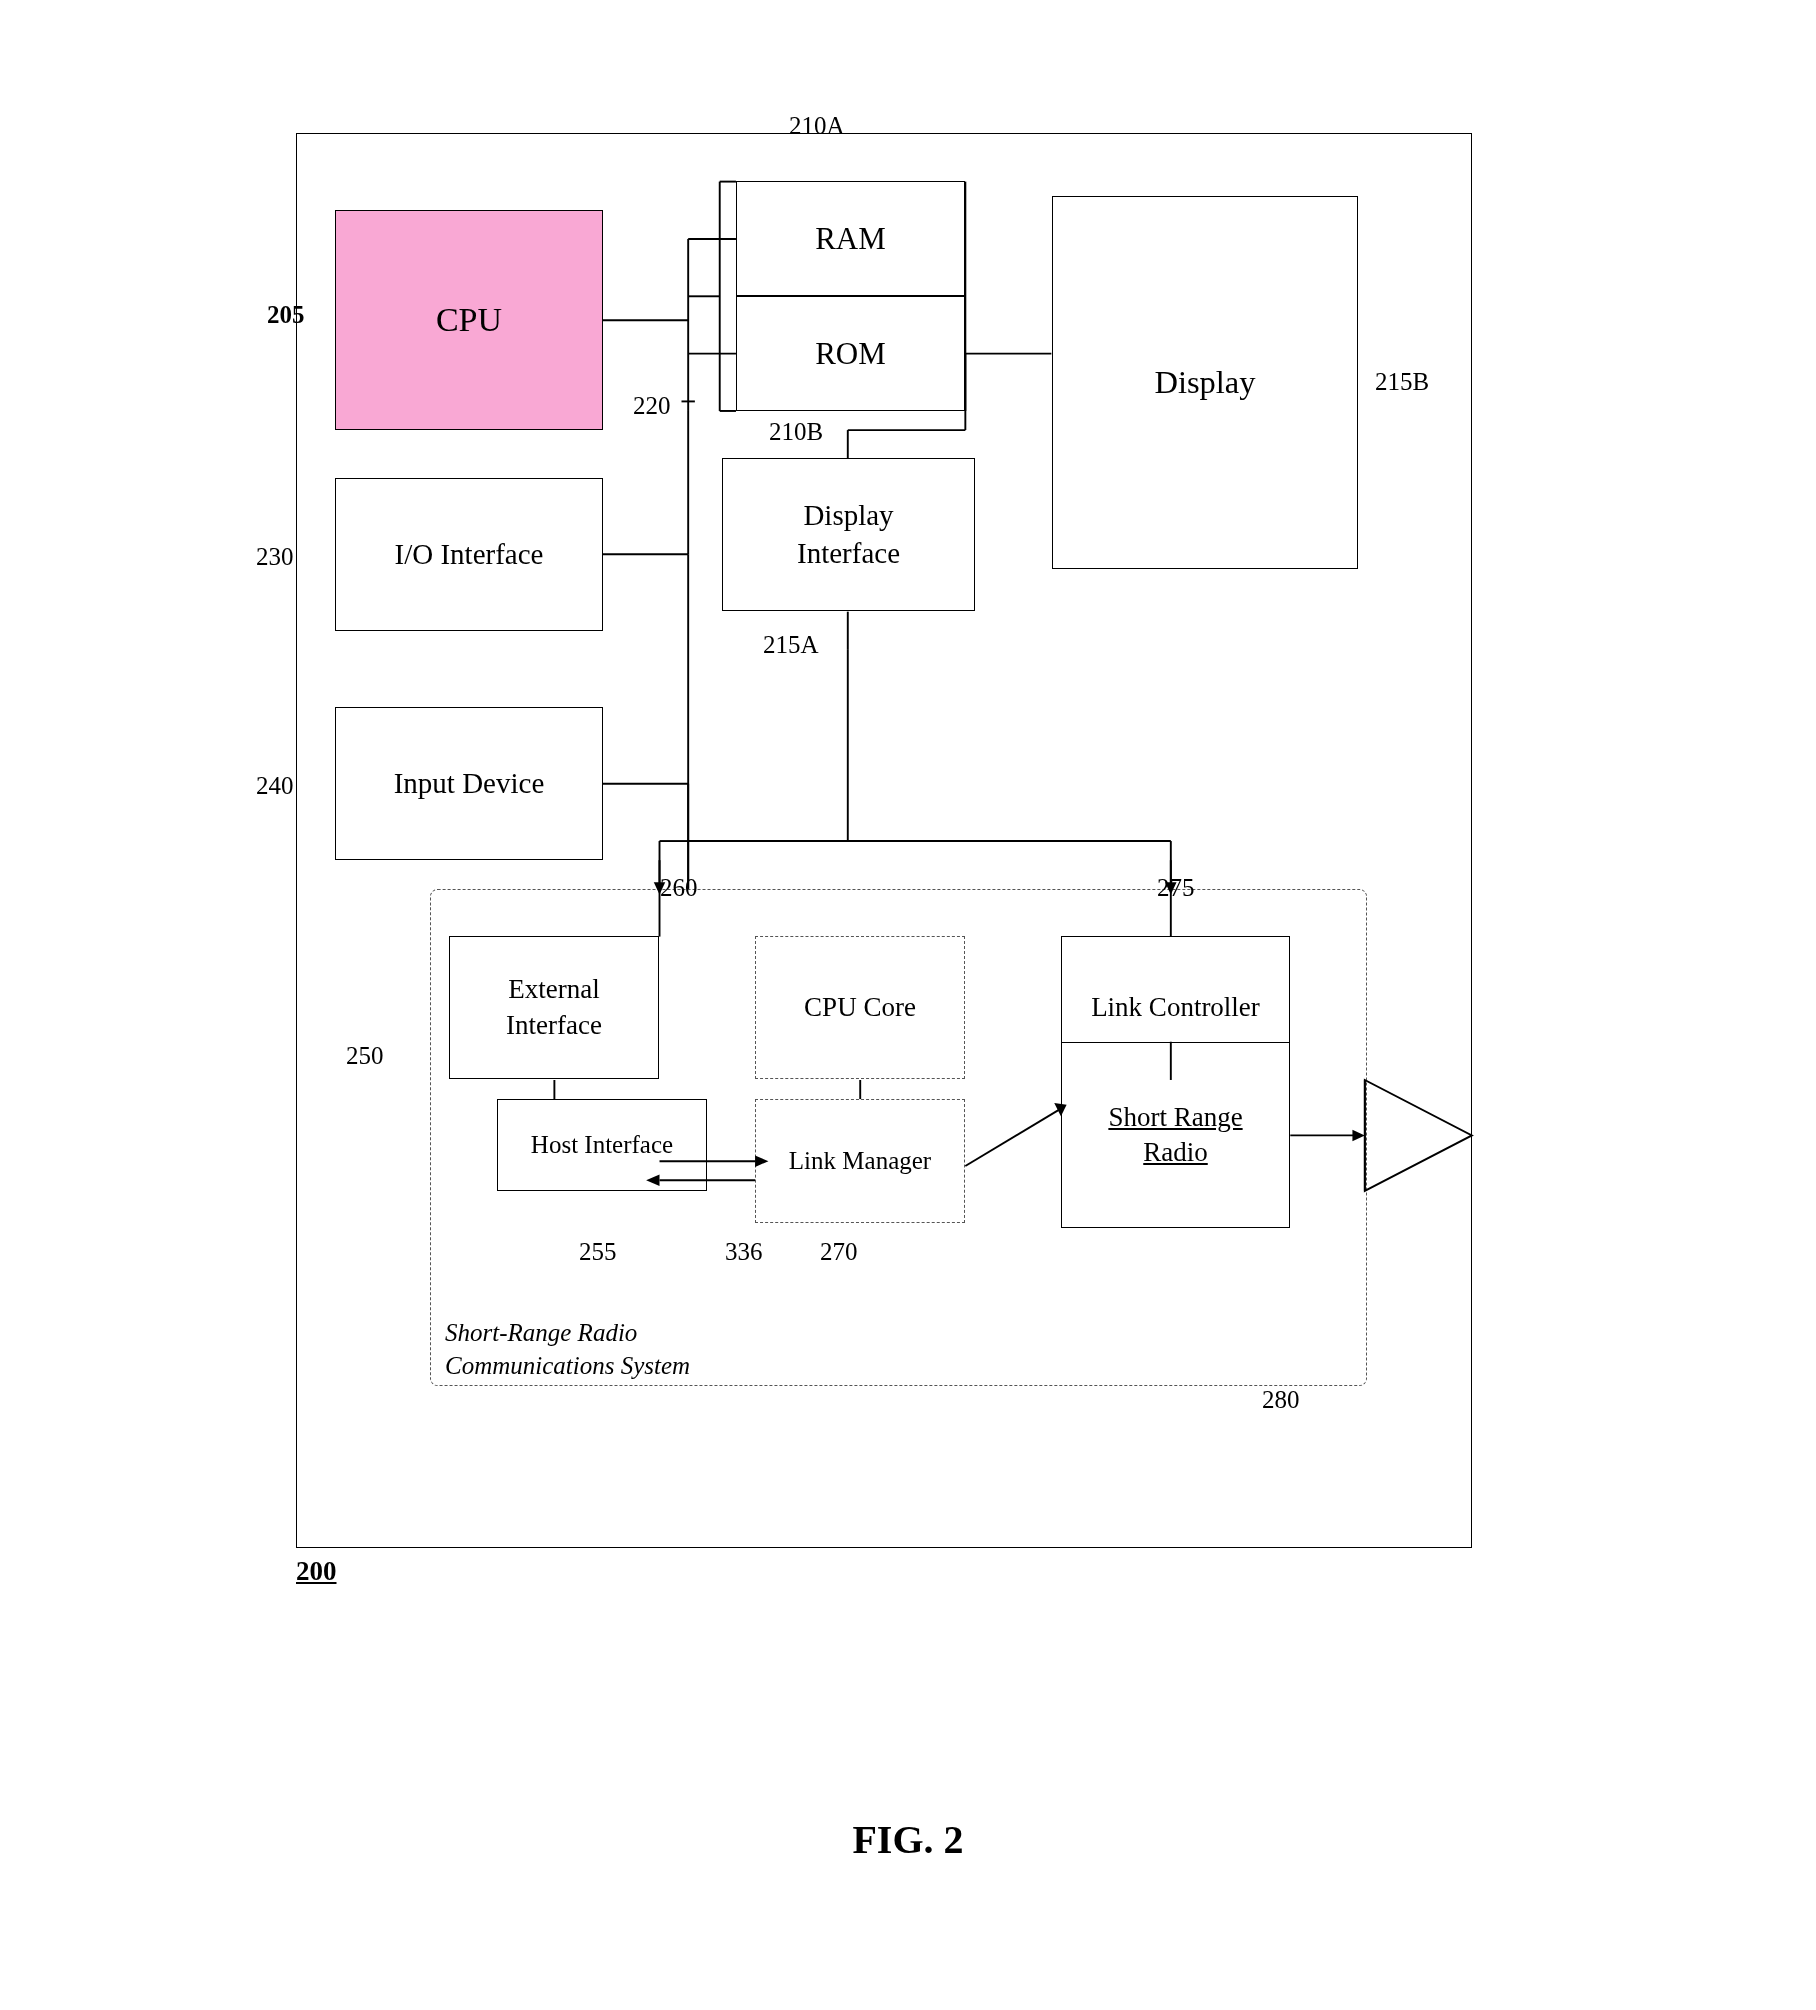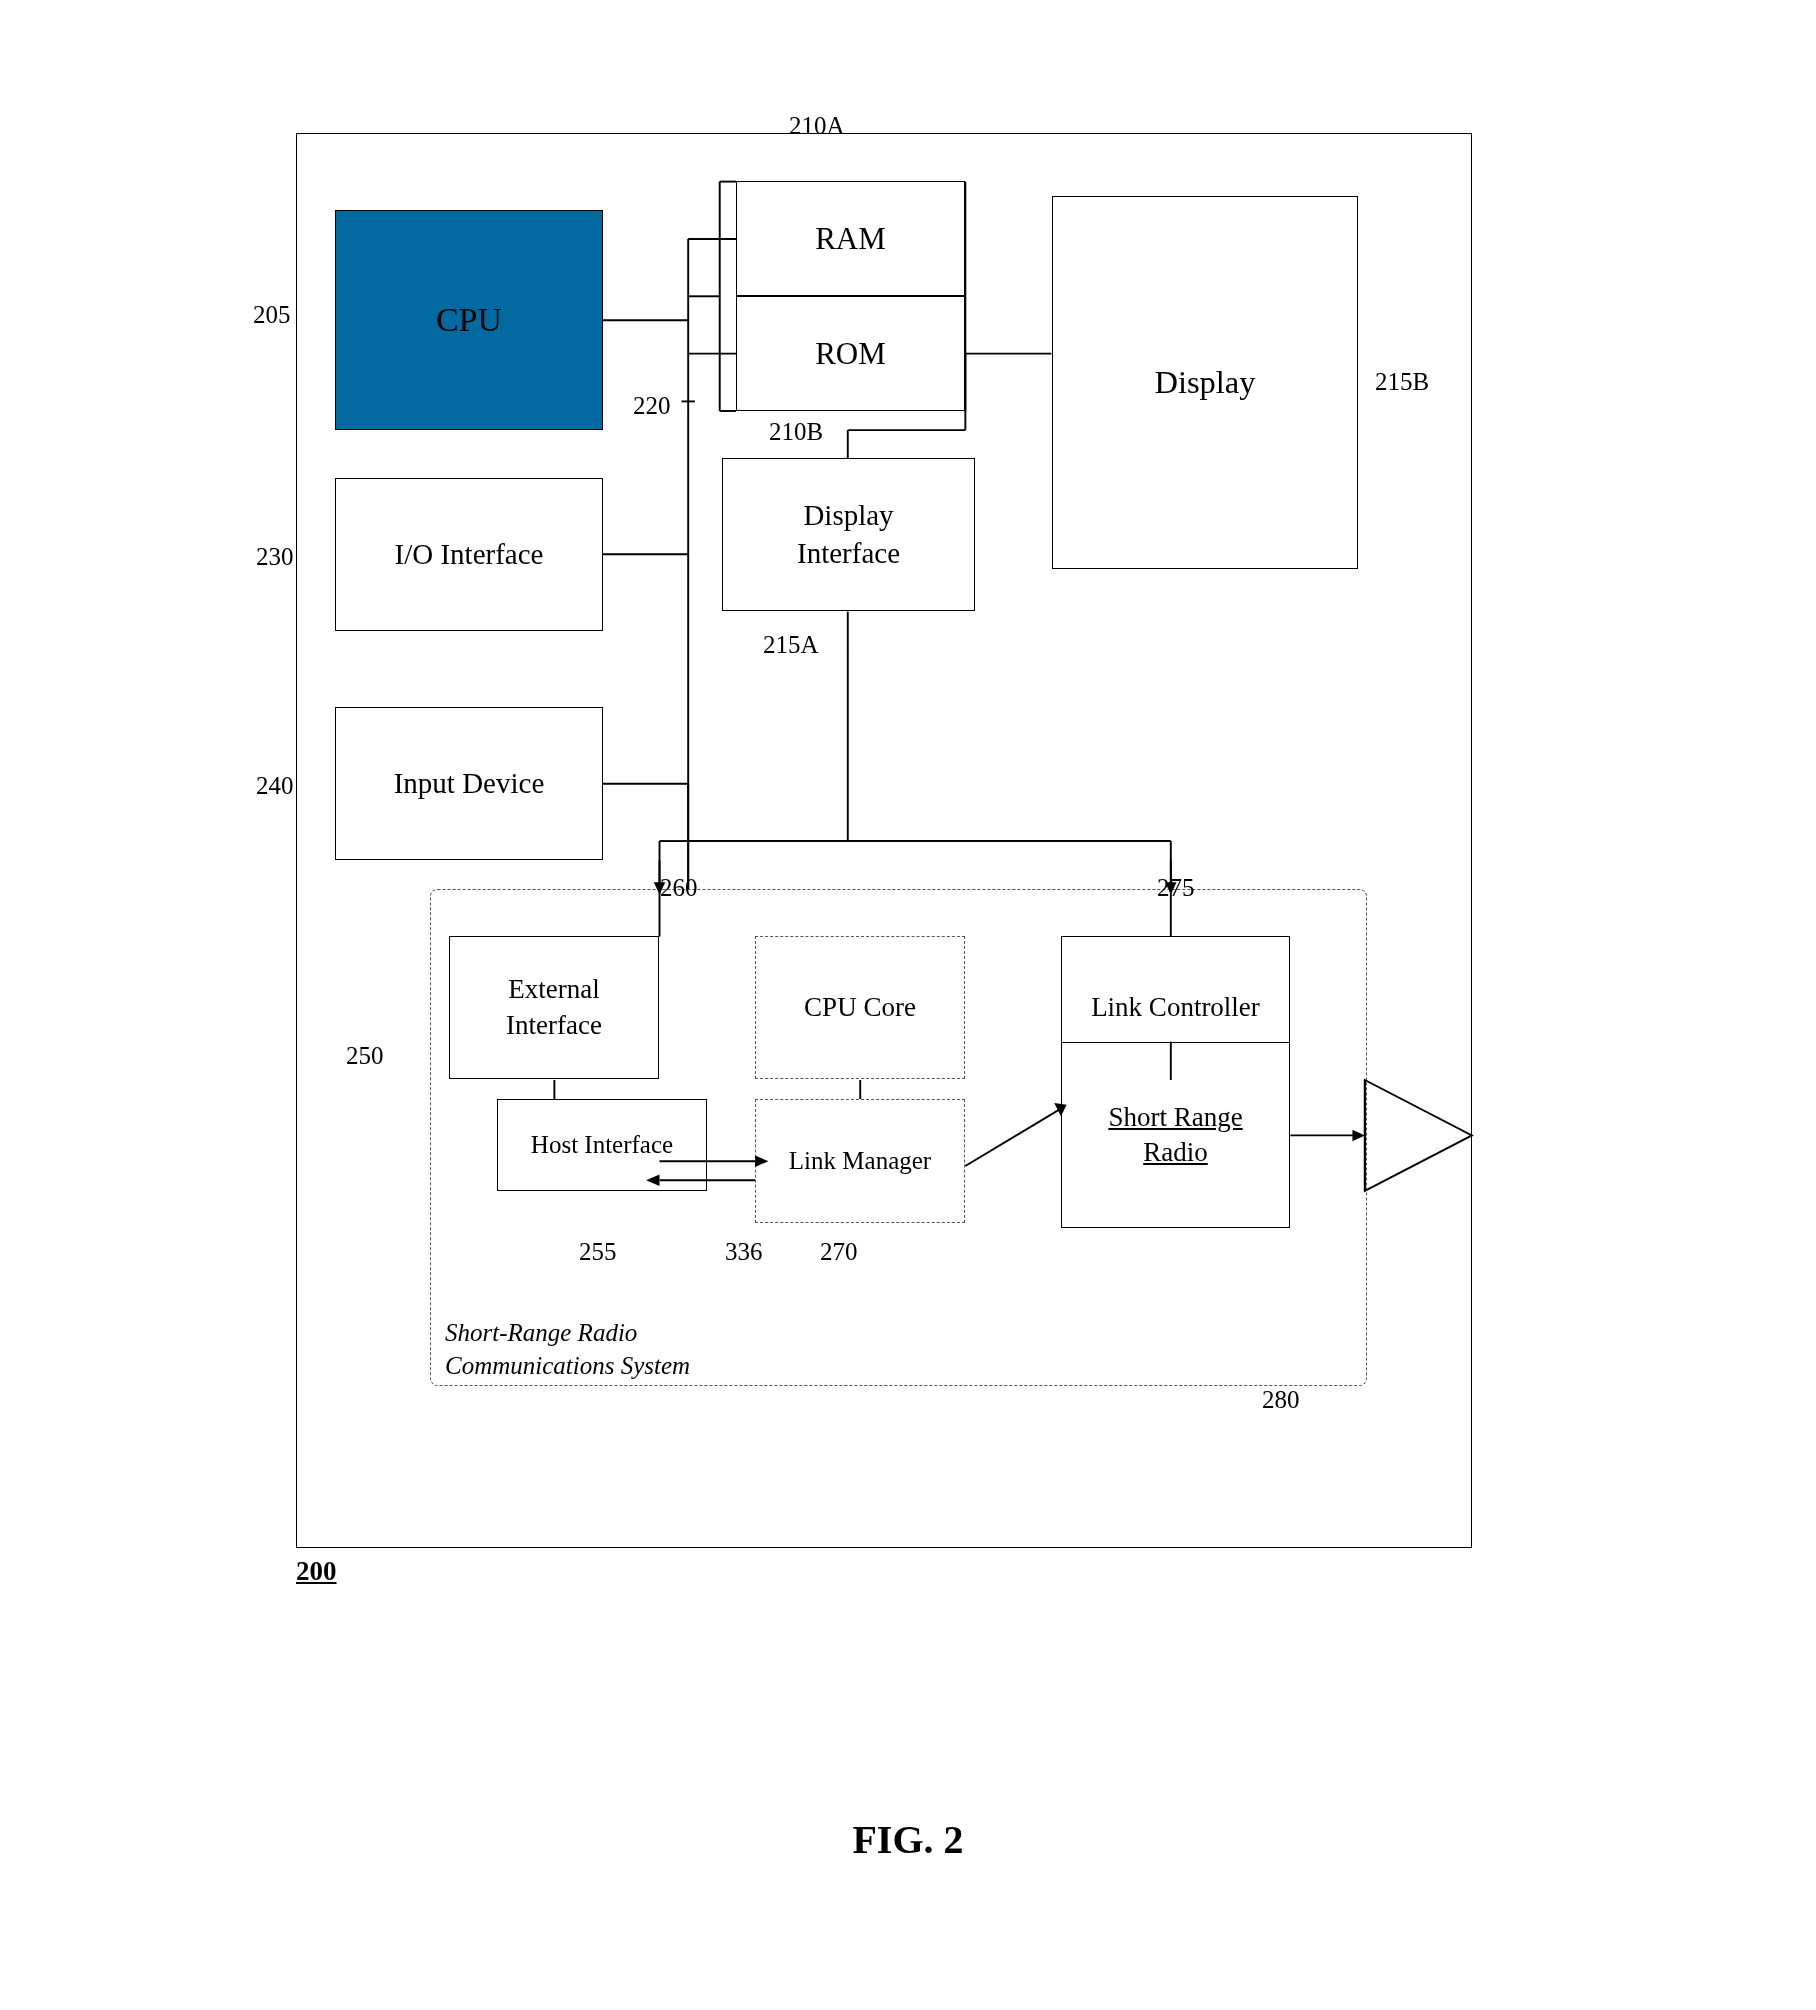--- a/index.html
+++ b/index.html
@@ -48,21 +48,21 @@
       position: absolute;
       top: 153px;
       left: 96px;
       width: 268px;
       height: 220px;
       border: 1.9px solid #000;
       display: flex;
       align-items: center;
       justify-content: center;
       font-size: 34px;
-      background: #0369a1;
+      background: #f9a8d4;
     }
 
     
     .box-ram {
       position: absolute;
       top: 124px;
       left: 497px;
       width: 229px;
       height: 115px;
       border: 1.9px solid #000;
@@ -315,21 +315,21 @@
 <div class="diagram-area">
 
   <div class="main-box"></div>
 
   <div class="label-200">200</div>
 
   <div class="box-cpu">
     <span>CPU</span>
   </div>
 
-  <div class="label-num" style="top:244px; left:14px;">205</div>
+  <div class="label-num" style="top:244px; left:28px;font-weight:bold;">205</div>
 
   <div class="box-ram">
     <span>RAM</span>
   </div>
 
   <div class="box-rom">
     <span>ROM</span>
   </div>
 
   <div class="label-num" style="top:55px; left:550px;">210A</div>

